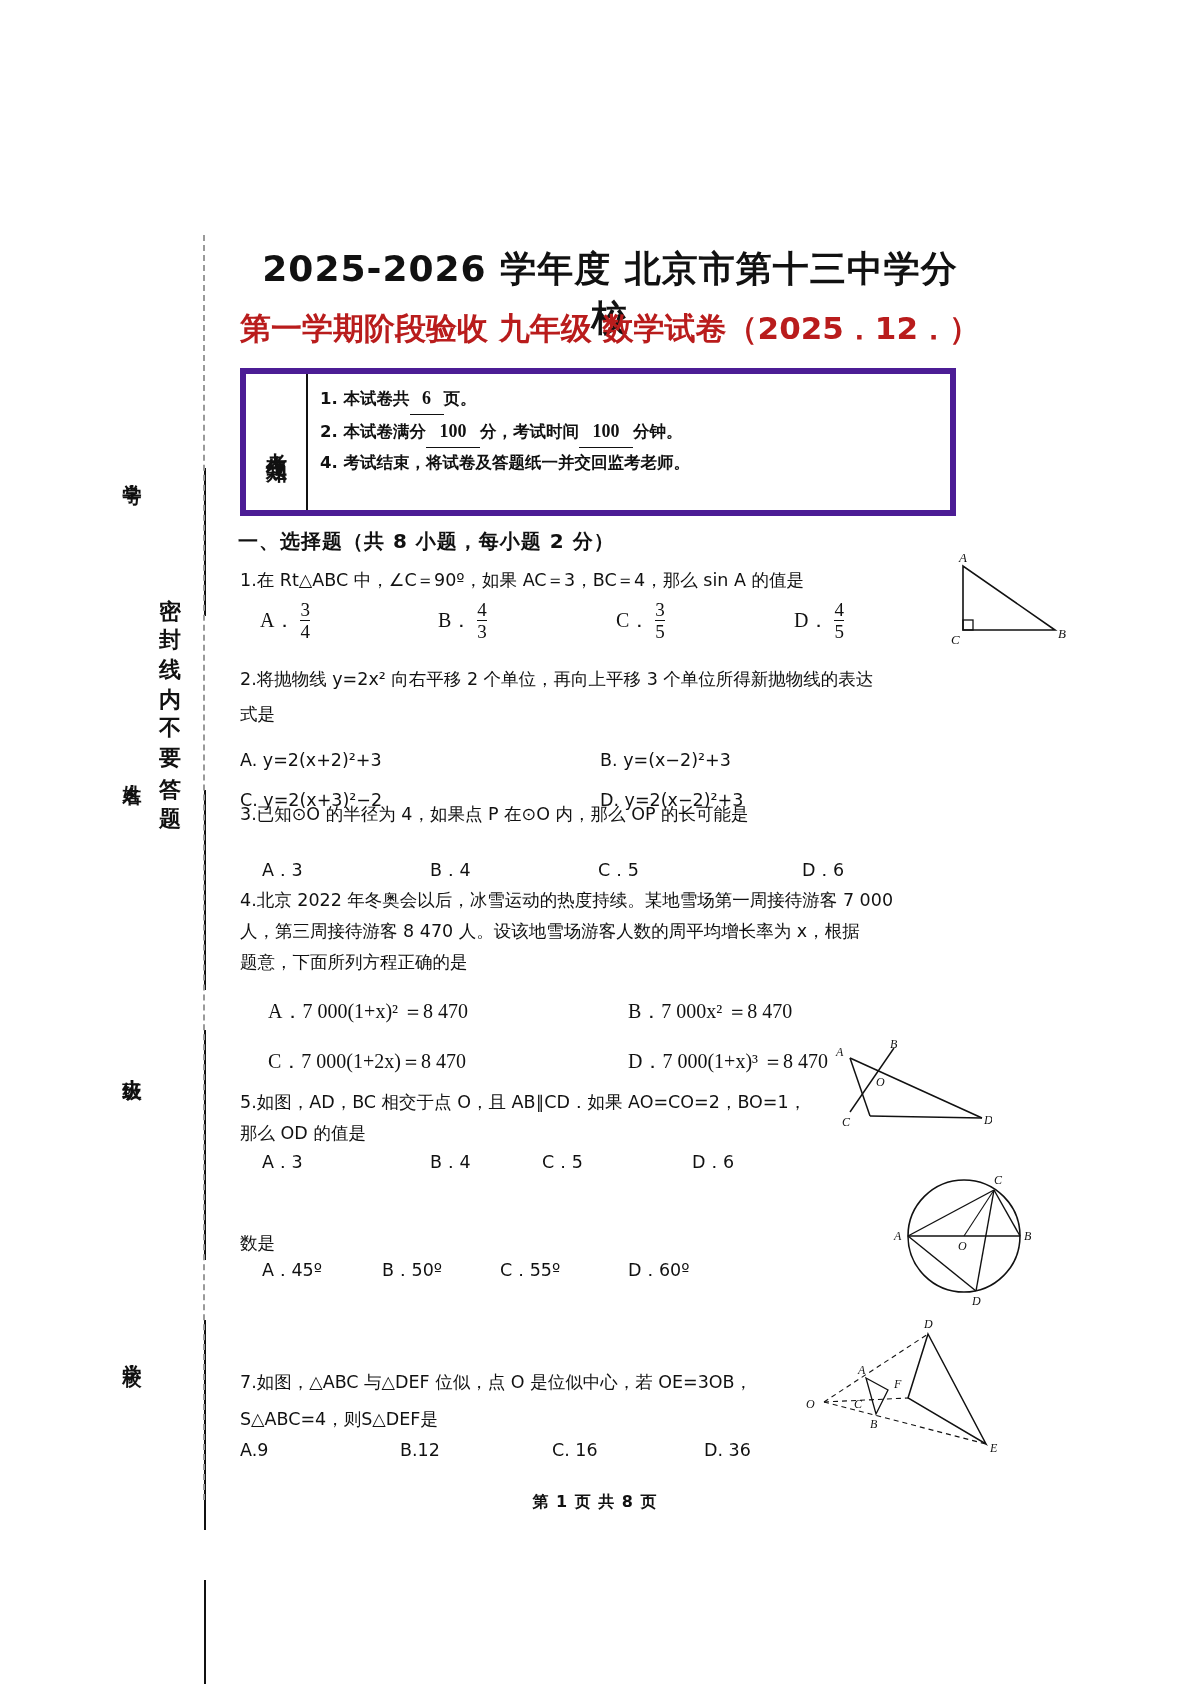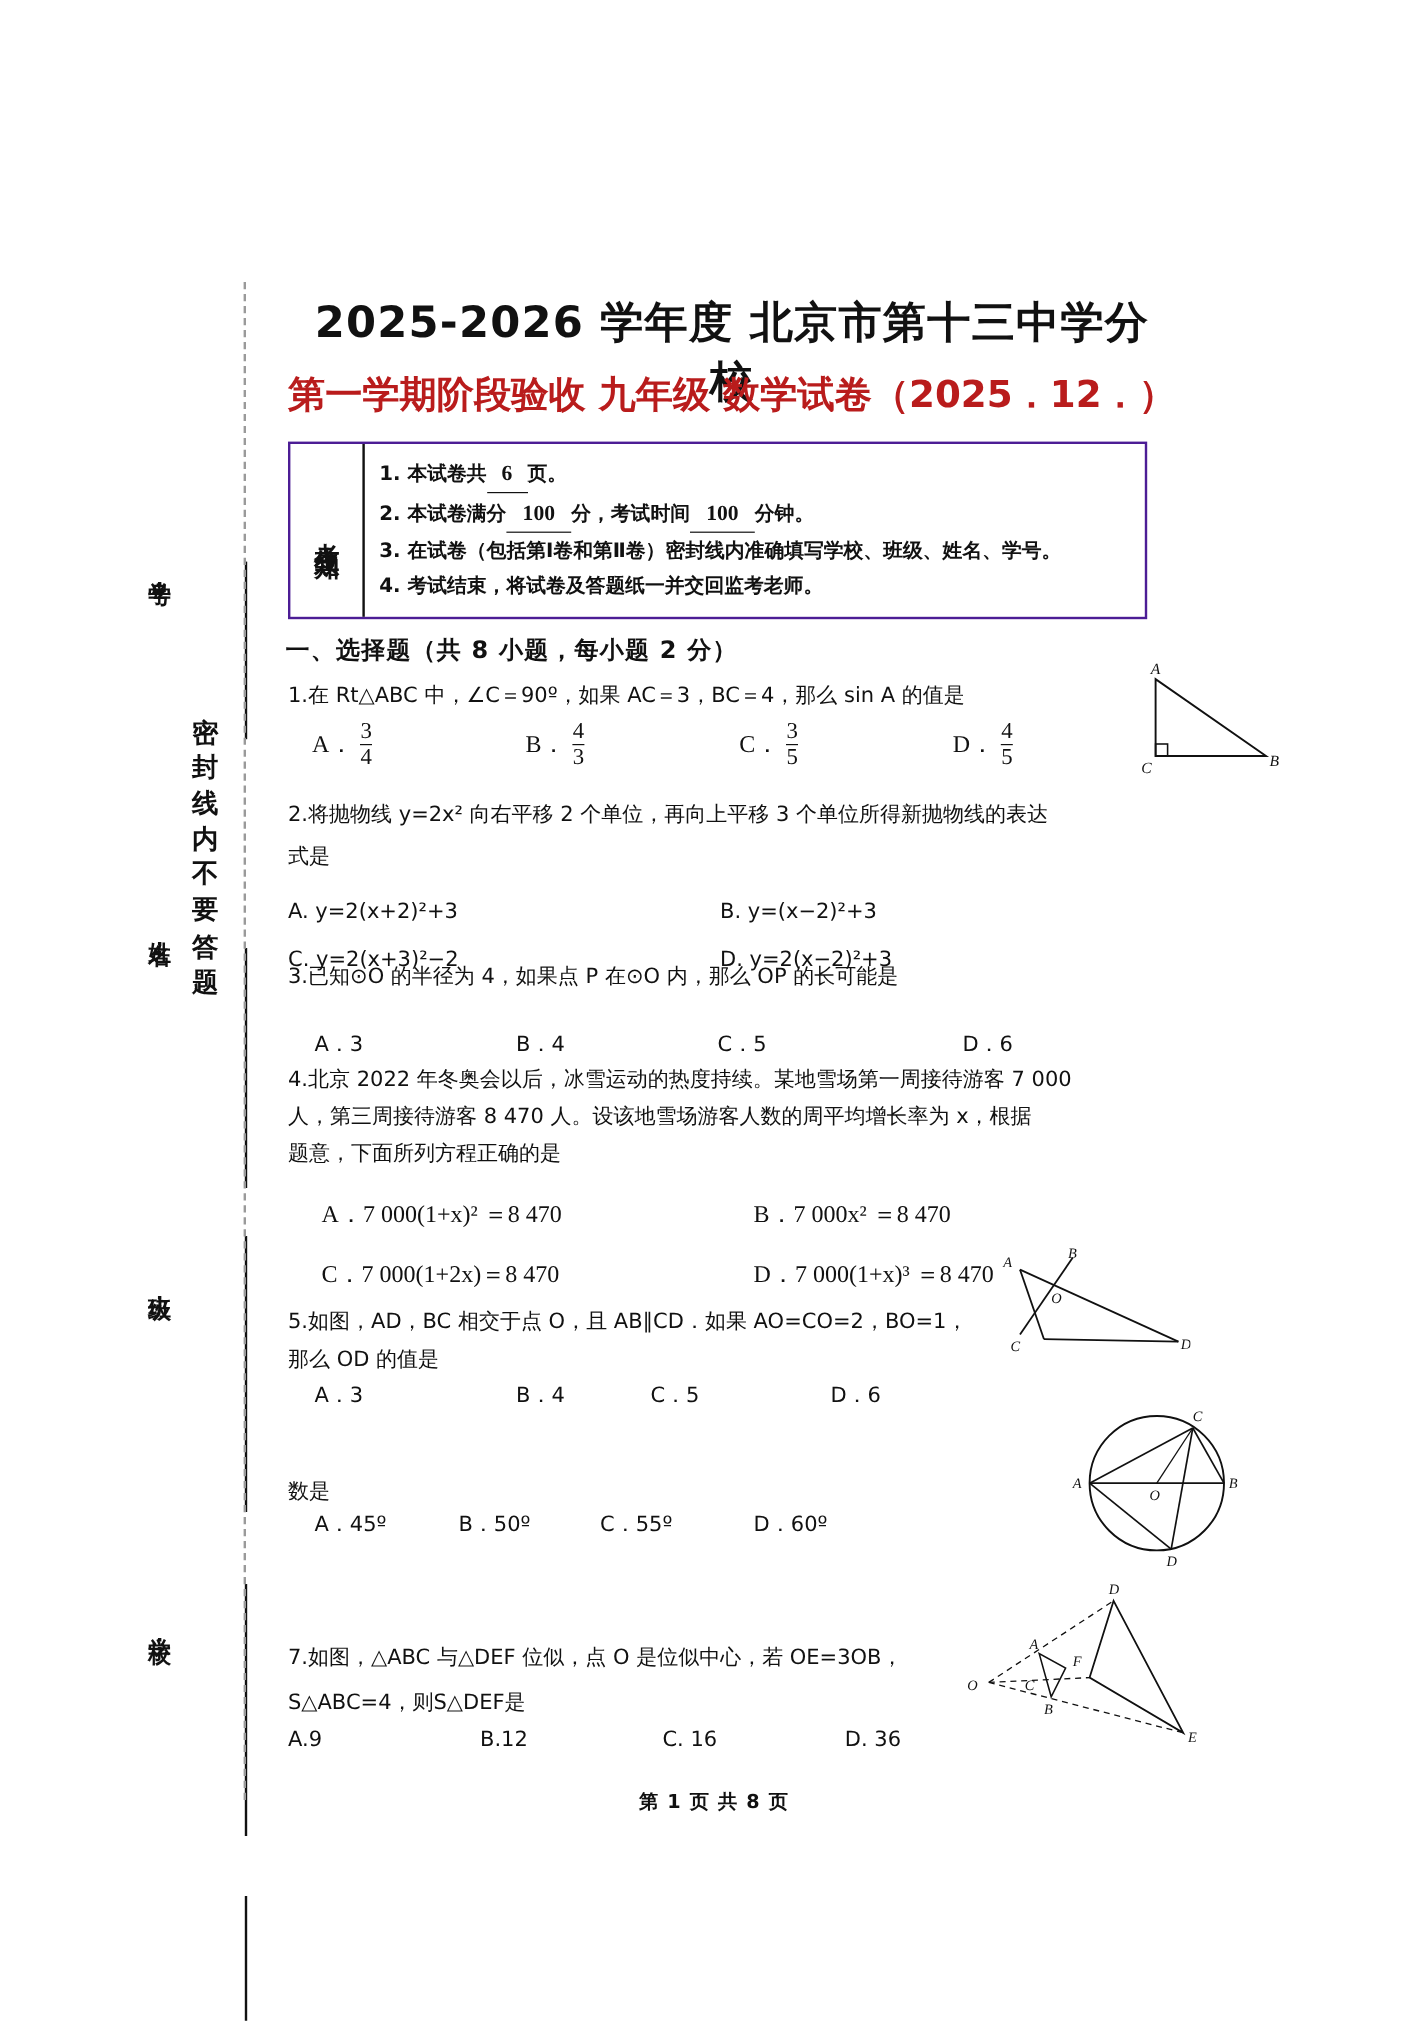--- a/index.html
+++ b/index.html
@@ -92,21 +92,21 @@
     letter-spacing: 0px;
     color: #b91c1c;
     white-space: nowrap;
   }
 
   
   .notice {
     position: absolute;
     left: 240px; top: 368px;
     width: 716px; height: 148px;
-    border: 2px solid #4c1d95;
+    border: 6px solid #4c1d95;
     box-sizing: border-box;
     display: flex;
   }
   .notice-label {
     width: 62px;
     border-right: 2px solid #111;
     box-sizing: border-box;
     display: flex;
     align-items: center;
     justify-content: center;
@@ -231,21 +231,20 @@
     <div class="notice-label">
       <span>考生须知</span>
     </div>
     <div class="notice-body">
       <div class="line">
         <span>1. 本试卷共</span><span class="blank">6</span><span>页。</span>
       </div>
       <div class="line">
         <span>2. 本试卷满分</span><span class="blank wide">100</span><span>分，考试时间</span><span class="blank wide">100</span><span>分钟。</span>
       </div>
-      <div class="line">3. 在试卷（包括第Ⅰ卷和第Ⅱ卷）密封线内准确填写学校、班级、姓名、学号。</div>
       <div class="line">4. 考试结束，将试卷及答题纸一并交回监考老师。</div>
     </div>
   </div>
 
   <div class="sec-head" style="top:528px;">一、选择题（共 8 小题，每小题 2 分）</div>
 
   <div class="q" style="top:566px;">1.在 Rt△ABC 中，∠C＝90º，如果 AC＝3，BC＝4，那么 sin A 的值是</div>
   <div class="opts" style="top:600px;">
     <div class="o" style="width:178px;">
       <span class="opt-serif">A．</span>

